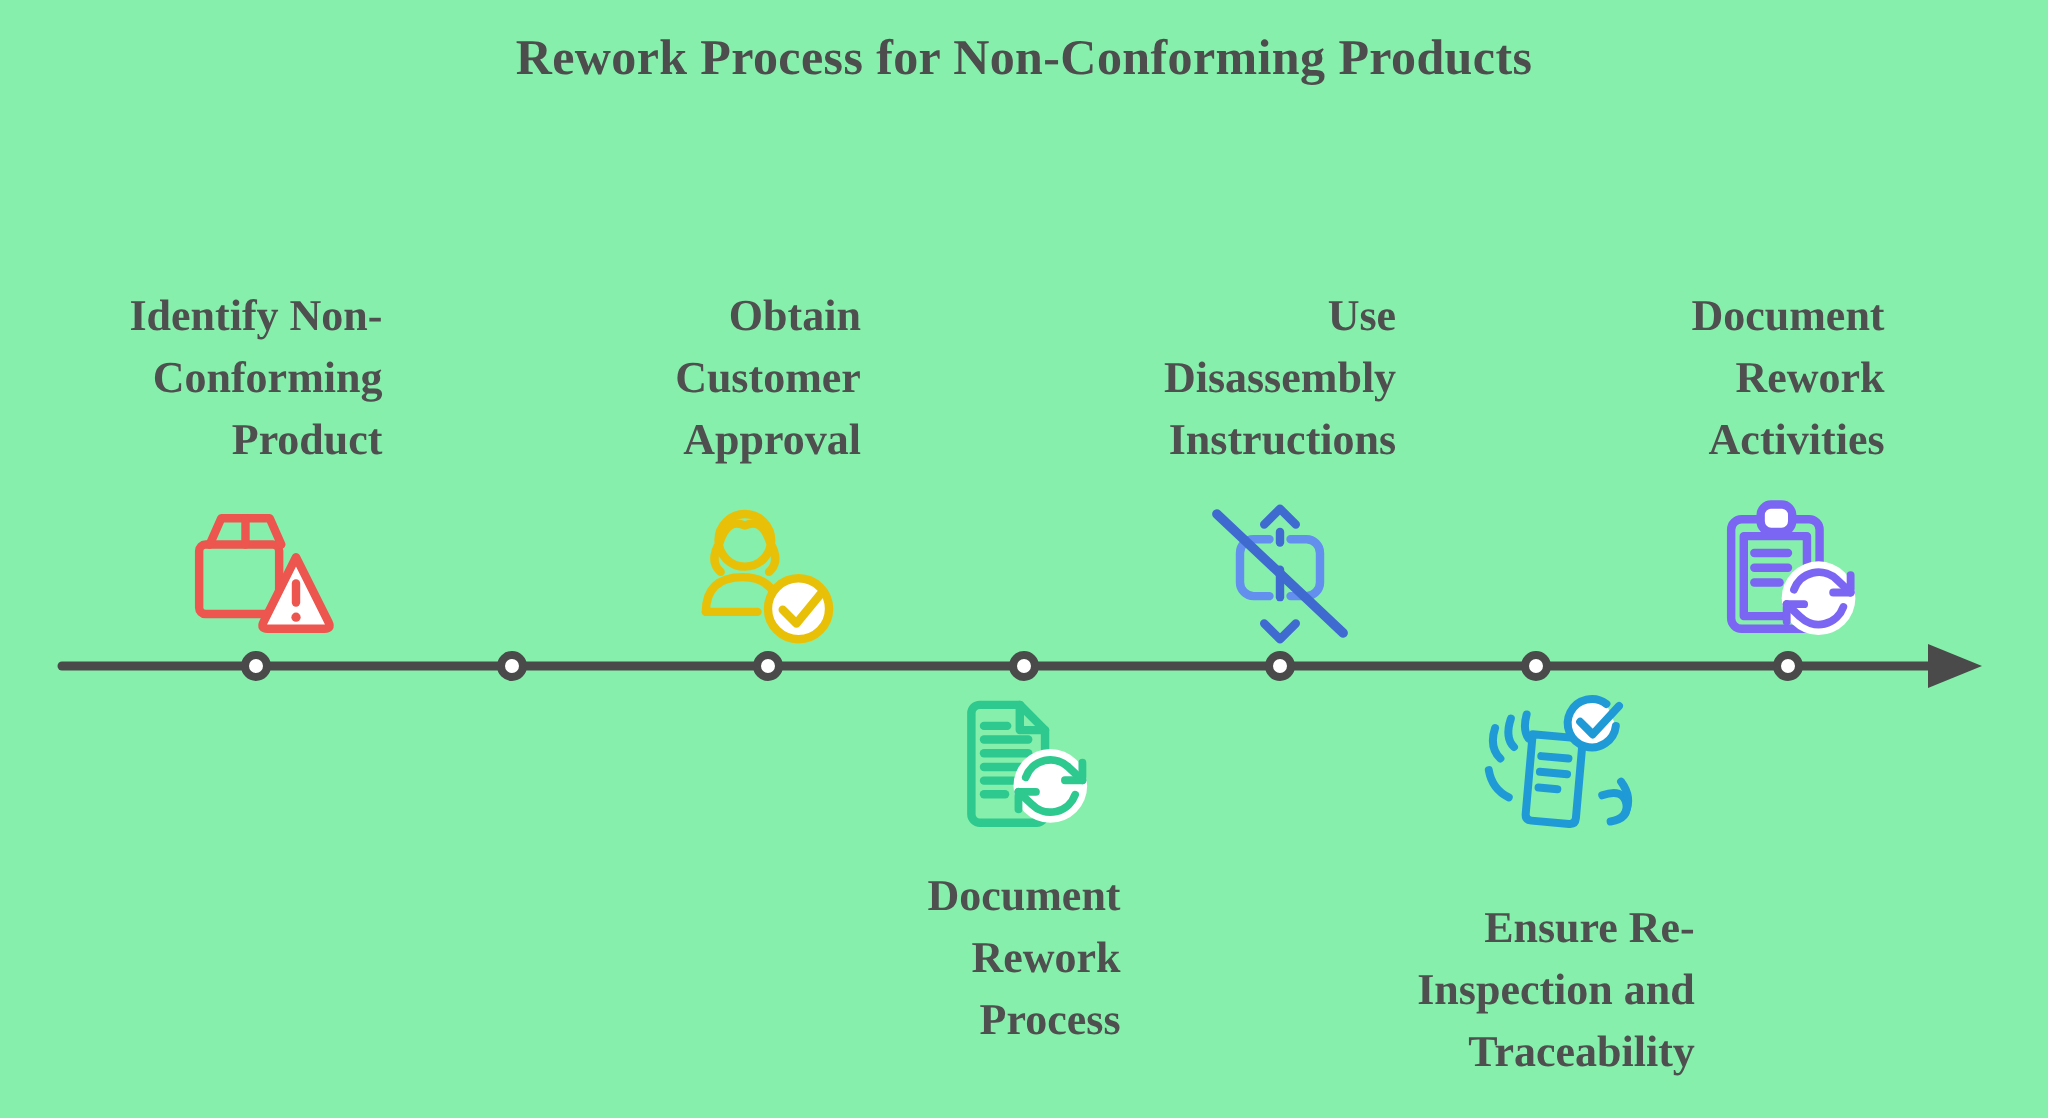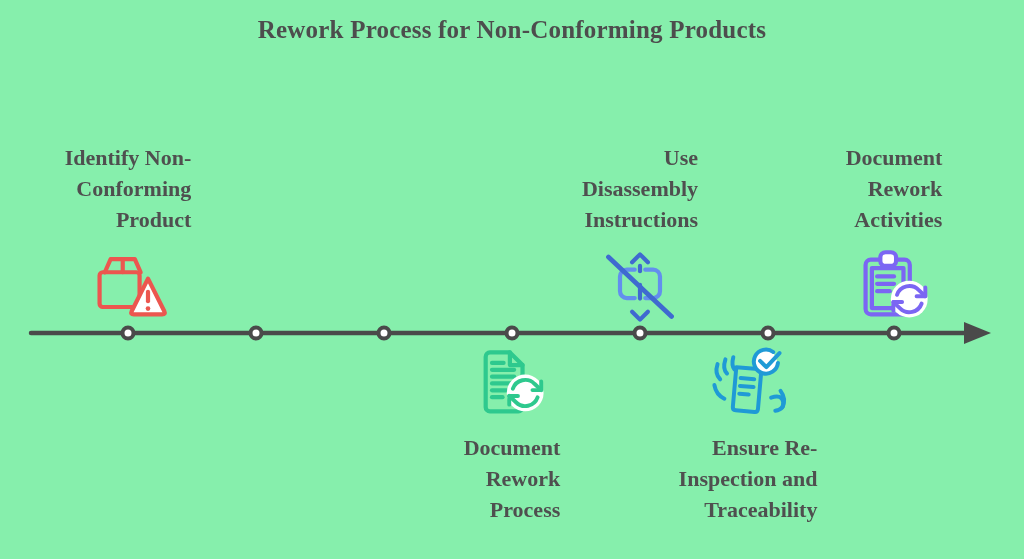--- a/index.html
+++ b/index.html
@@ -75,20 +75,39 @@
           <path d="M33,8.5 V21"></path>
           <path d="M57,27 L72.5,58 Q74,61 70.5,61 H43.5 Q40,61 41.5,58 Z" fill="#ffffff"></path>
           <path d="M57,39.5 v9"></path>
         </g>
         <circle cx="57" cy="55.5" r="2.2" fill="#ec564f"></circle>
       </svg>
     </div>
   </div>
 
 
+  <div class="step above" style="left:274px; width:220px;">
+    <div class="step-label">Obtain
+Customer
+Approval</div>
+    <div class="icon-box">
+      <svg width="80" height="74" viewBox="0 0 76 70">
+        <g fill="none" stroke-width="4" stroke-linecap="round" stroke-linejoin="round" stroke="#e9c008">
+          <circle cx="27" cy="19" r="12.5"></circle>
+          <path d="M15,20 Q19,8 27,12 Q35,8 39,20"></path>
+          <path d="M14,22 q-3.5,7.5 1.5,12"></path>
+          <path d="M40,22 q3.5,7.5 -1.5,12"></path>
+          <path d="M8.5,53 Q8.5,36.5 26,36.5 Q36.5,36.5 41,44"></path>
+          <path d="M8.5,53 L33,53"></path>
+          <circle cx="52.5" cy="51.5" r="14.5" fill="#ffffff"></circle>
+          <path d="M45,52 l6.5,6.5 L63,44.5"></path>
+        </g>
+      </svg>
+    </div>
+  </div>
 
   <div class="step below" style="left:397px; width:230px;">
     <div class="icon-box">
       <svg width="80" height="74" viewBox="0 0 76 70">
         <g fill="none" stroke-width="4" stroke-linecap="round" stroke-linejoin="round" stroke="#2ec98e">
           <path d="M13,9 a4,4 0 0 1 4,-4 h19 l12,12 v40 a4,4 0 0 1 -4,4 h-27 a4,4 0 0 1 -4,-4 Z"></path>
           <path d="M36,5 v12 h12"></path>
           <path d="M19,15 h11"></path>
           <path d="M19,21.5 h21"></path>
           <path d="M19,28 h21"></path>
@@ -123,21 +142,21 @@
           <path d="M30.5,11.5 L38,4 L45.5,11.5"></path>
           <path d="M38,15 v5"></path>
           <path d="M38,33 v13"></path>
           <path d="M30.5,58.5 L38,66 L45.5,58.5"></path>
           <path d="M8,6.5 L68,63" stroke-width="4.5"></path>
         </g>
       </svg>
     </div>
   </div>
 
-  <div class="step below" style="left:633px; width:230px;">
+  <div class="step below" style="left:663px; width:230px;gap:16px;">
     <div class="icon-box">
       <svg width="84" height="76" viewBox="0 0 80 72">
         <g fill="none" stroke-width="3.8" stroke-linecap="round" stroke-linejoin="round" stroke="#1f9ad6">
           <path d="M11,17 q-3,9 2.5,14.5"></path>
           <path d="M18.5,12.5 q-3,9 1.5,13.5"></path>
           <path d="M26,10.5 q-2,7.5 1,11.5"></path>
           <path d="M8,37 q1.5,9 9.5,13"></path>
           <g transform="rotate(5 40 42)">
             <path d="M27,21 H48 Q51,21 51,24 V59 Q51,62 48,62 H30 Q27,62 27,59 Z"></path>
             <path d="M32,31 h13"></path>

